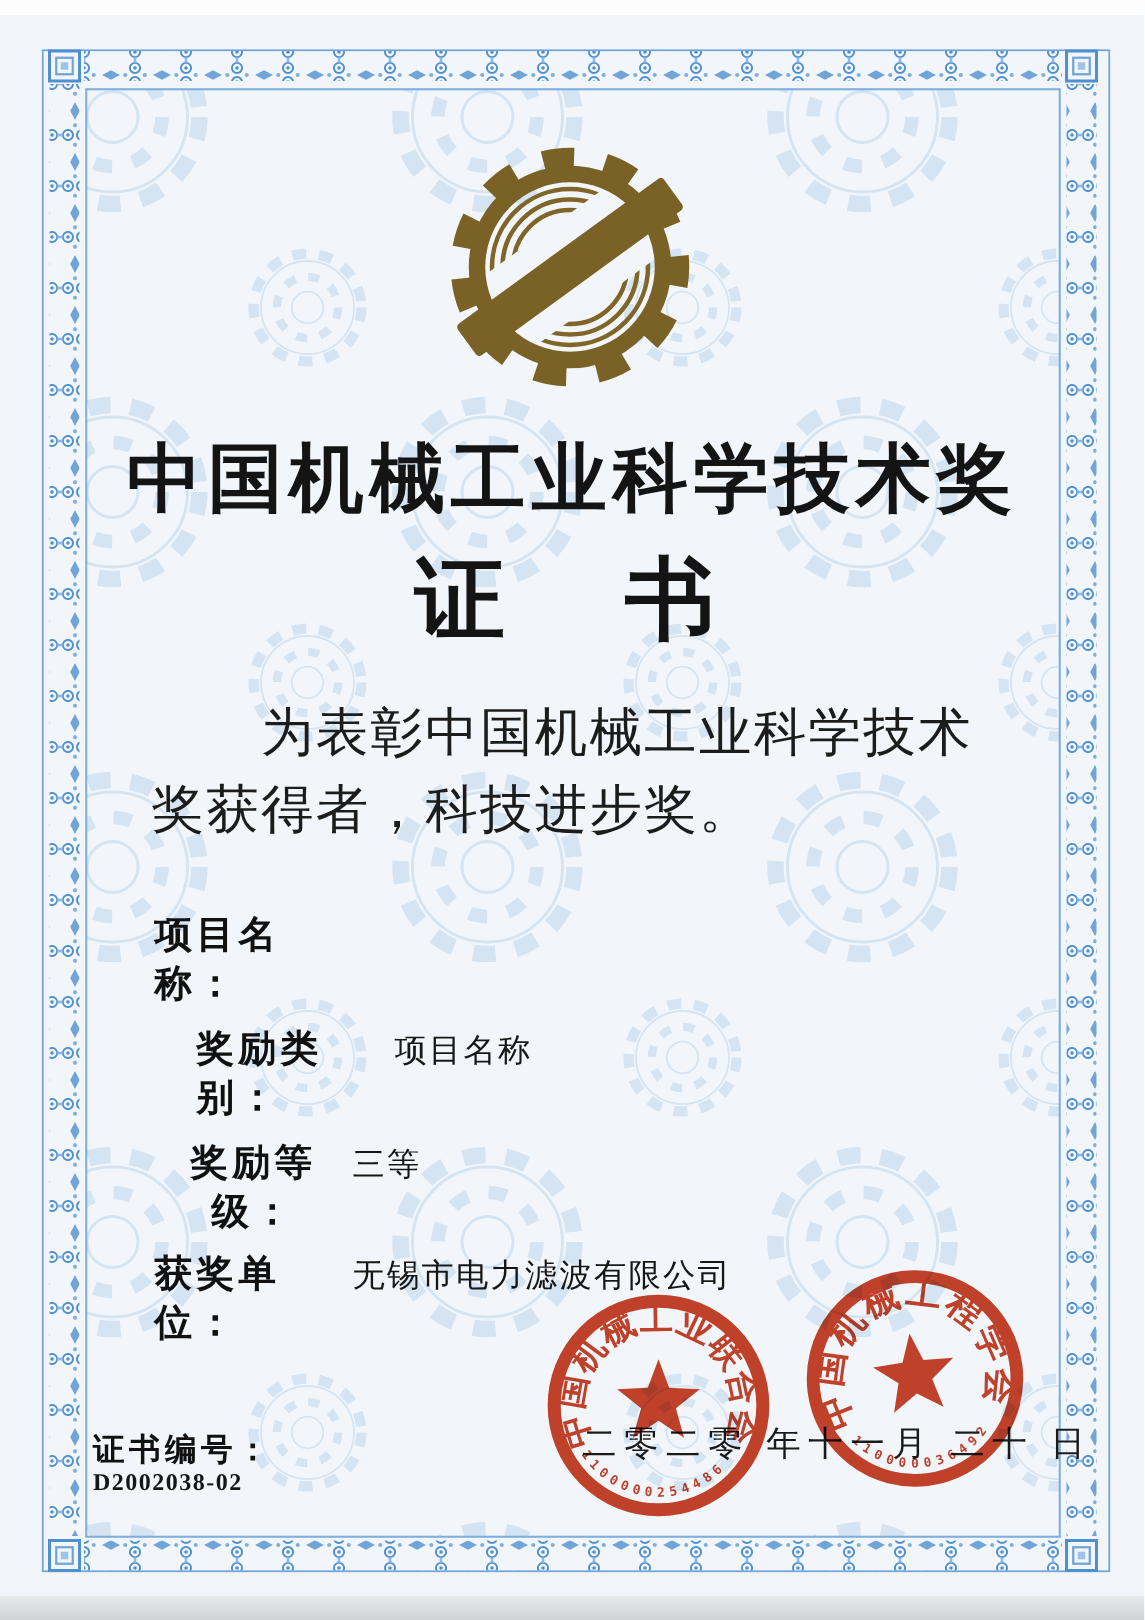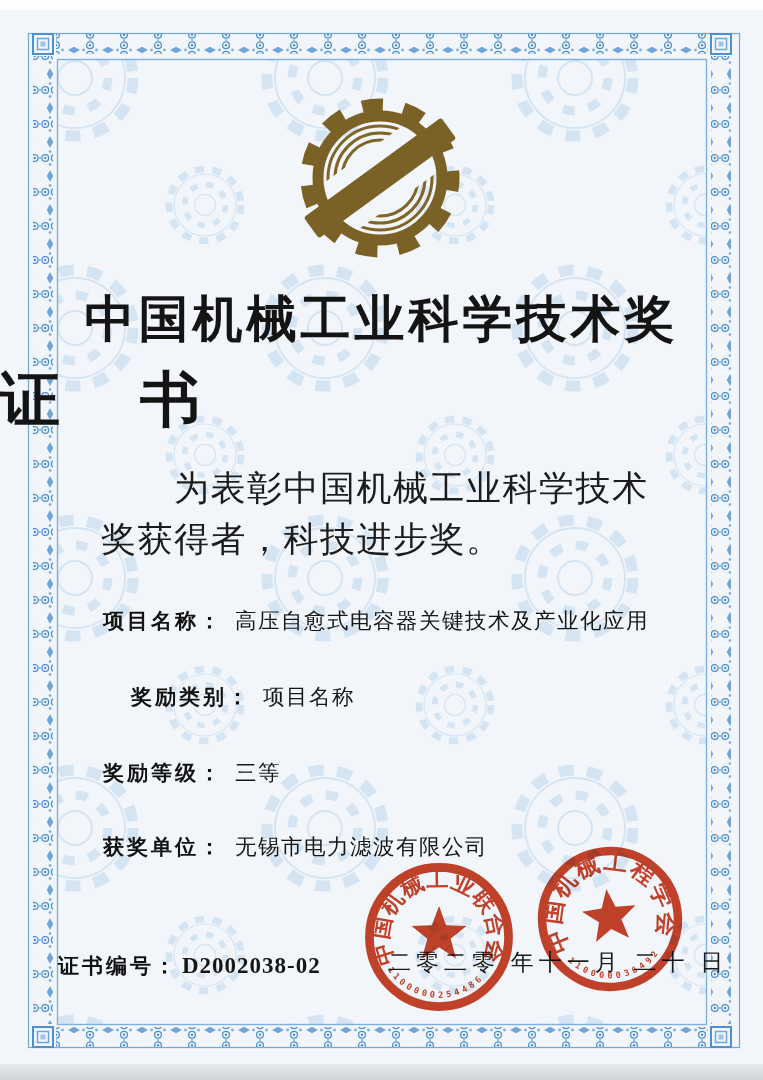--- a/index.html
+++ b/index.html
@@ -8,42 +8,42 @@
   .scan-edge-top{position:absolute;left:0;top:0;width:763px;height:10px;background:#fdfdfd;}
   .scan-edge-bottom{position:absolute;left:0;bottom:0;width:763px;height:16px;
         background:linear-gradient(#e8eaec,#cfd3d6);}
   .layer{position:absolute;left:0;top:0;width:763px;height:1080px;}
 
   .logo{position:absolute;left:277px;top:92px;width:212px;height:172px;}
 
   .title{position:absolute;left:0;top:286px;width:763px;text-align:center;
          font-family:"Liberation Serif","DejaVu Serif",serif;font-weight:700;
          font-size:50px;color:#141414;letter-spacing:4px;}
-  .subtitle{position:absolute;left:0;top:360px;width:763px;
+  .subtitle{position:absolute;left:0;top:360px;width:763px;text-align:center;
          font-family:"Liberation Serif","DejaVu Serif",serif;font-weight:700;
          font-size:60px;color:#141414;letter-spacing:10px;}
 
   .citation{position:absolute;left:101px;top:464px;width:562px;
          font-family:"Liberation Serif","DejaVu Serif",serif;
          font-size:35px;line-height:1.45;color:#1c1c1c;letter-spacing:1.5px;
          text-indent:73px;}
 
   .field-row{position:absolute;left:103px;width:580px;display:flex;align-items:baseline;}
-  .field-row .flabel{font-weight:700;font-size:21px;color:#111;letter-spacing:3px;
+  .field-row .flabel{font-weight:700;font-size:25px;color:#111;letter-spacing:3px;
          width:132px;flex:0 0 132px;}
   .field-row .fvalue{font-size:21.5px;color:#161616;letter-spacing:1.5px;font-weight:500;}
   .row-0{top:606px;}
   .row-1{top:682px;margin-left:28px;}
-  .row-2{top:758px;}
+  .row-2{top:758px;text-align:center;}
   .row-3{top:832px;}
 
-  .certno{position:absolute;left:58px;top:952px;display:flex;align-items:baseline;}
+  .certno{position:absolute;left:58px;top:952px;display:flex;align-items:baseline;flex-direction:column;}
   .certno .flabel{font-weight:700;font-size:21px;color:#111;letter-spacing:3px;}
   .certno .fvalue{font-family:"Liberation Serif","DejaVu Serif",serif;font-weight:700;
-         font-size:23px;color:#161616;letter-spacing:1px;margin-left:4px;}
+         font-size:16px;color:#161616;letter-spacing:1px;margin-left:4px;}
 
   .issue-date{position:absolute;left:388px;top:947px;width:300px;
          font-family:"Liberation Serif","DejaVu Serif",serif;
          font-size:23px;color:#1a1a1a;letter-spacing:5px;white-space:nowrap;}
 
   .seal{position:absolute;mix-blend-mode:multiply;opacity:.93;}
   .seal-left{left:354px;top:852px;width:170px;height:170px;}
   .seal-right{left:527px;top:836px;width:166px;height:166px;transform:rotate(-7deg);}
   .seal text{fill:#c5341a;}
   .seal .seal-name-text{font-family:"Liberation Serif","DejaVu Serif",serif;font-weight:700;}
@@ -120,21 +120,20 @@
     <circle cx="103" cy="86" r="73" fill="none" stroke="#7a6126" stroke-width="13" stroke-dasharray="20.85 20.85" stroke-dashoffset="8"></circle>
   </svg>
 
   <div class="title">中国机械工业科学技术奖</div>
   <div class="subtitle">证　书</div>
 
   <div class="citation">为表彰中国机械工业科学技术奖获得者，科技进步奖。</div>
 
   <div class="field-row row-0">
     <span class="flabel">项目名称：</span>
-    <span class="fvalue">高压自愈式电容器关键技术及产业化应用</span>
   </div>
   <div class="field-row row-1">
     <span class="flabel">奖励类别：</span>
     <span class="fvalue">项目名称</span>
   </div>
   <div class="field-row row-2">
     <span class="flabel">奖励等级：</span>
     <span class="fvalue">三等</span>
   </div>
   <div class="field-row row-3">

